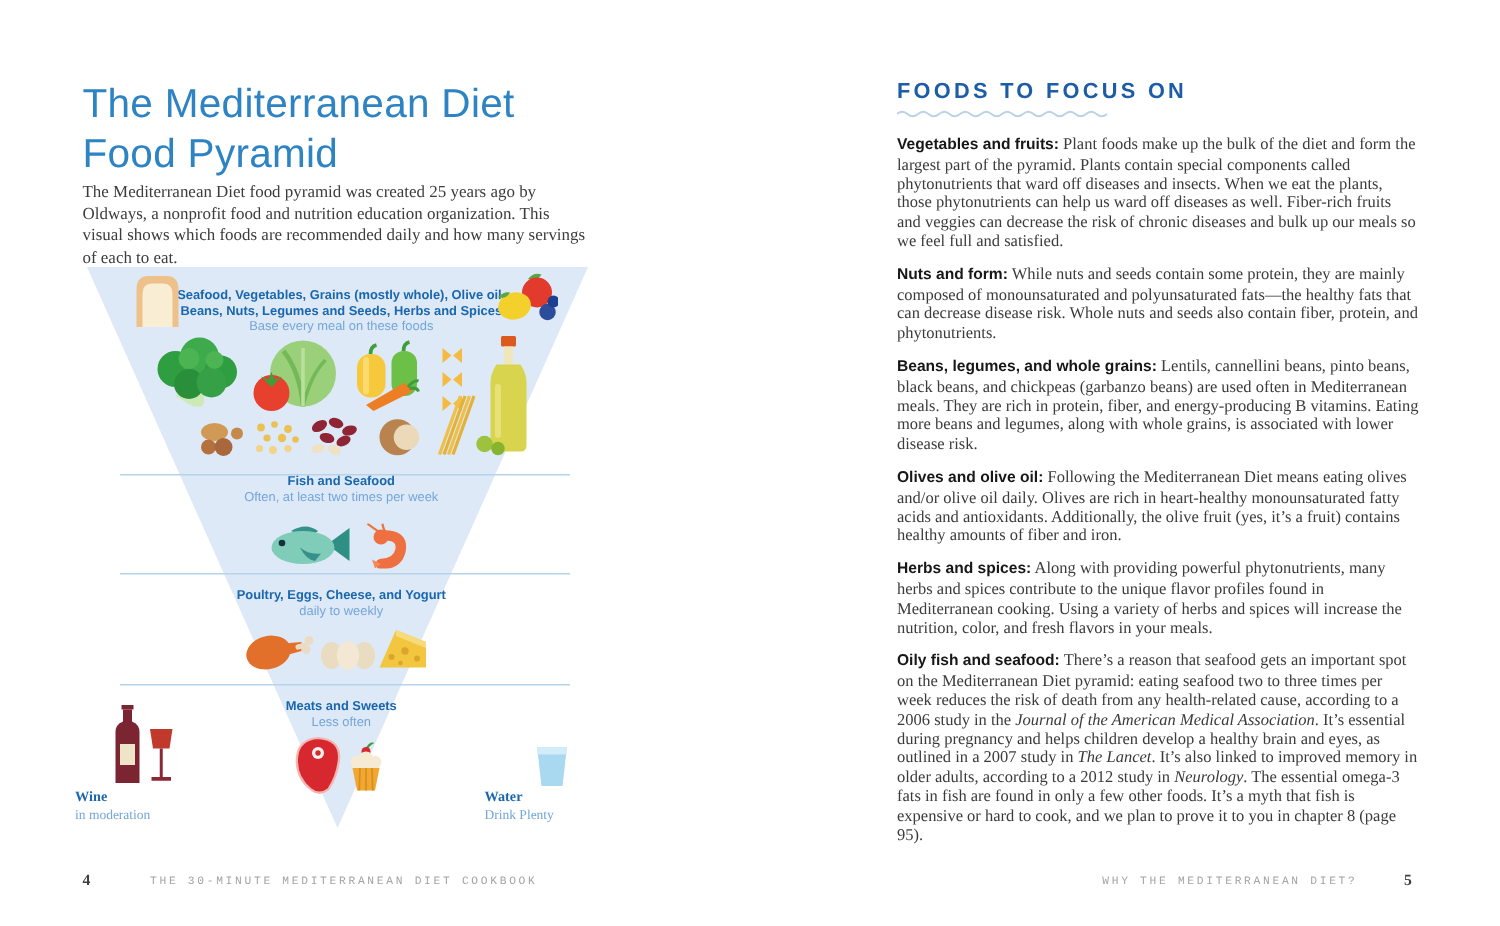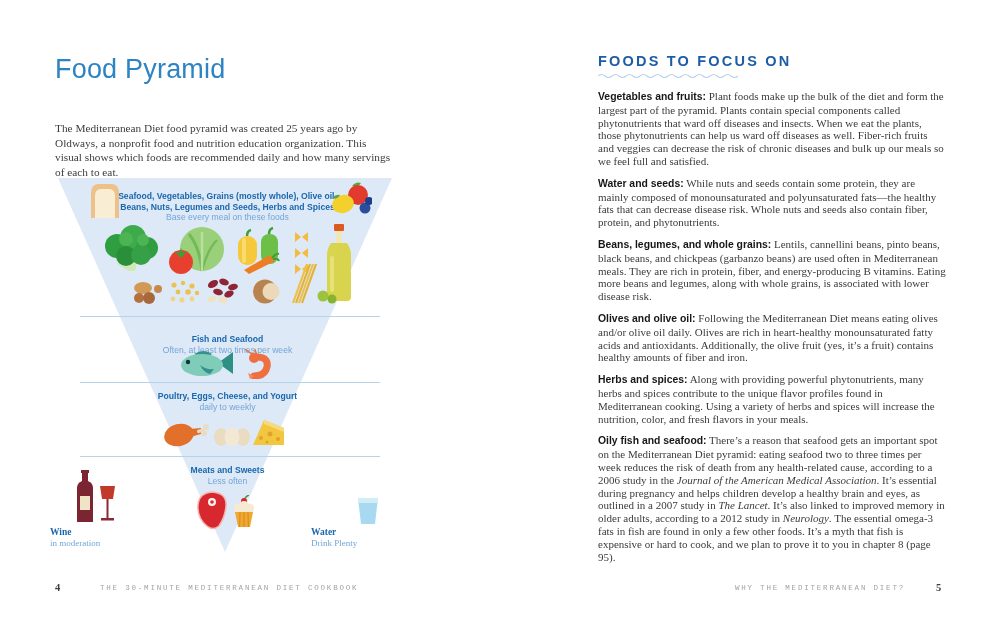--- a/index.html
+++ b/index.html
@@ -42,20 +42,21 @@
            font-size:10.5px; color:#3f3f3f; }
   .running { position:absolute; top:584px; font-family:Liberation Mono, monospace;
              font-size:7.5px; letter-spacing:1.8px; color:#a3a3a3; }
 </style>
 </head>
 <body>
 
 <div id="spread">
 
   <div class="title">
+    <div>The Mediterranean Diet</div>
     <div>Food Pyramid</div>
   </div>
 
   <div class="intro">The Mediterranean Diet food pyramid was created 25 years ago by Oldways, a nonprofit food and nutrition education organization. This visual shows which foods are recommended daily and how many servings of each to eat.</div>
 
   <div class="figure">
     <div class="triangle"></div>
     <div class="divider" style="top:146px;"></div>
     <div class="divider" style="top:212px;"></div>
     <div class="divider" style="top:286px;"></div>
@@ -181,21 +182,21 @@
 
     <svg class="icon" style="left:236px;top:92px;" width="26" height="42" viewBox="0 0 26 42">
       <g stroke-width="2.2" fill="none">
         <path d="M2 41 L16 2" stroke="#eec04a"></path>
         <path d="M5 41 L19 2" stroke="#e3b23a"></path>
         <path d="M8 41 L22 2" stroke="#eec04a"></path>
         <path d="M11 41 L25 2" stroke="#e3b23a"></path>
       </g>
     </svg>
 
-    <div class="sec" style="top:164px;">
+    <div class="sec" style="top:145px;">
       <div class="sec-b">Fish and Seafood</div>
       <div class="sec-s">Often, at least two times per week</div>
     </div>
 
     <svg class="icon" style="left:125px;top:178px;" width="56" height="30" viewBox="0 0 56 30">
       <polygon points="38,15 53,4 53,26" fill="#2e8f85"></polygon>
       <path d="M14 6 Q24 0 32 6 L26 11 Z" fill="#35918a"></path>
       <ellipse cx="22" cy="17" rx="21" ry="11" fill="#7fccb9"></ellipse>
       <path d="M20 17 Q26 22 34 21 L30 26 Q24 25 20 17" fill="#35918a"></path>
       <circle cx="8" cy="14" r="2.2" fill="#14323c"></circle>
@@ -269,38 +270,38 @@
     </svg>
     <div class="side-lbl" style="left:-5px;top:357px;">
       <div class="b">Wine</div>
       <div class="s">in moderation</div>
     </div>
 
     <svg class="icon" style="left:302px;top:325px;" width="22" height="30" viewBox="0 0 22 30">
       <polygon points="1,3 21,3 18,29 4,29" fill="#a9d9f0"></polygon>
       <polygon points="1,3 21,3 20.4,8 1.6,8" fill="#d2ecf9"></polygon>
     </svg>
-    <div class="side-lbl" style="left:256px;top:357px;">
+    <div class="side-lbl" style="left:268px;top:357px;">
       <div class="b">Water</div>
       <div class="s">Drink Plenty</div>
     </div>
   </div>
 
   <div class="folio" style="left:55px;">4</div>
   <div class="running" style="left:100px;">THE 30-MINUTE MEDITERRANEAN DIET COOKBOOK</div>
 
   <div class="rcol">
     <div class="rhead">FOODS TO FOCUS ON</div>
     <svg class="wavy" width="142" height="6" viewBox="0 0 142 6">
       <path d="M0 3 q3.5 -3 7 0 t7 0 t7 0 t7 0 t7 0 t7 0 t7 0 t7 0 t7 0 t7 0 t7 0 t7 0 t7 0 t7 0 t7 0 t7 0 t7 0 t7 0 t7 0 t7 0" stroke="#b9d2e8" stroke-width="1.2" fill="none"></path>
     </svg>
 
     <div class="rbody">
       <p><b>Vegetables and fruits:</b> <span>Plant foods make up the bulk of the diet and form the largest part of the pyramid. Plants contain special components called phytonutrients that ward off diseases and insects. When we eat the plants, those phytonutrients can help us ward off diseases as well. Fiber-rich fruits and veggies can decrease the risk of chronic diseases and bulk up our meals so we feel full and satisfied.</span></p>
-      <p><b>Water and seeds:</b> <span>While nuts and seeds contain some protein, they are mainly composed of monounsaturated and polyunsaturated fats—the healthy fats that can decrease disease risk. Whole nuts and seeds also contain fiber, protein, and phytonutrients.</span></p>
+      <p><b>Nuts and form:</b> <span>While nuts and seeds contain some protein, they are mainly composed of monounsaturated and polyunsaturated fats—the healthy fats that can decrease disease risk. Whole nuts and seeds also contain fiber, protein, and phytonutrients.</span></p>
       <p><b>Beans, legumes, and whole grains:</b> <span>Lentils, cannellini beans, pinto beans, black beans, and chickpeas (garbanzo beans) are used often in Mediterranean meals. They are rich in protein, fiber, and energy-producing B vitamins. Eating more beans and legumes, along with whole grains, is associated with lower disease risk.</span></p>
       <p><b>Olives and olive oil:</b> <span>Following the Mediterranean Diet means eating olives and/or olive oil daily. Olives are rich in heart-healthy monounsaturated fatty acids and antioxidants. Additionally, the olive fruit (yes, it’s a fruit) contains healthy amounts of fiber and iron.</span></p>
       <p><b>Herbs and spices:</b> <span>Along with providing powerful phytonutrients, many herbs and spices contribute to the unique flavor profiles found in Mediterranean cooking. Using a variety of herbs and spices will increase the nutrition, color, and fresh flavors in your meals.</span></p>
       <p><b>Oily fish and seafood:</b> <span>There’s a reason that seafood gets an important spot on the Mediterranean Diet pyramid: eating seafood two to three times per week reduces the risk of death from any health-related cause, according to a 2006 study in the </span><i>Journal of the American Medical Association</i><span>. It’s essential during pregnancy and helps children develop a healthy brain and eyes, as outlined in a 2007 study in </span><i>The Lancet</i><span>. It’s also linked to improved memory in older adults, according to a 2012 study in </span><i>Neurology</i><span>. The essential omega-3 fats in fish are found in only a few other foods. It’s a myth that fish is expensive or hard to cook, and we plan to prove it to you in chapter 8 (page 95).</span></p>
     </div>
   </div>
 
   <div class="running" style="left:660px;width:245px;text-align:right;">WHY THE MEDITERRANEAN DIET?</div>
   <div class="folio" style="left:936px;">5</div>
 

